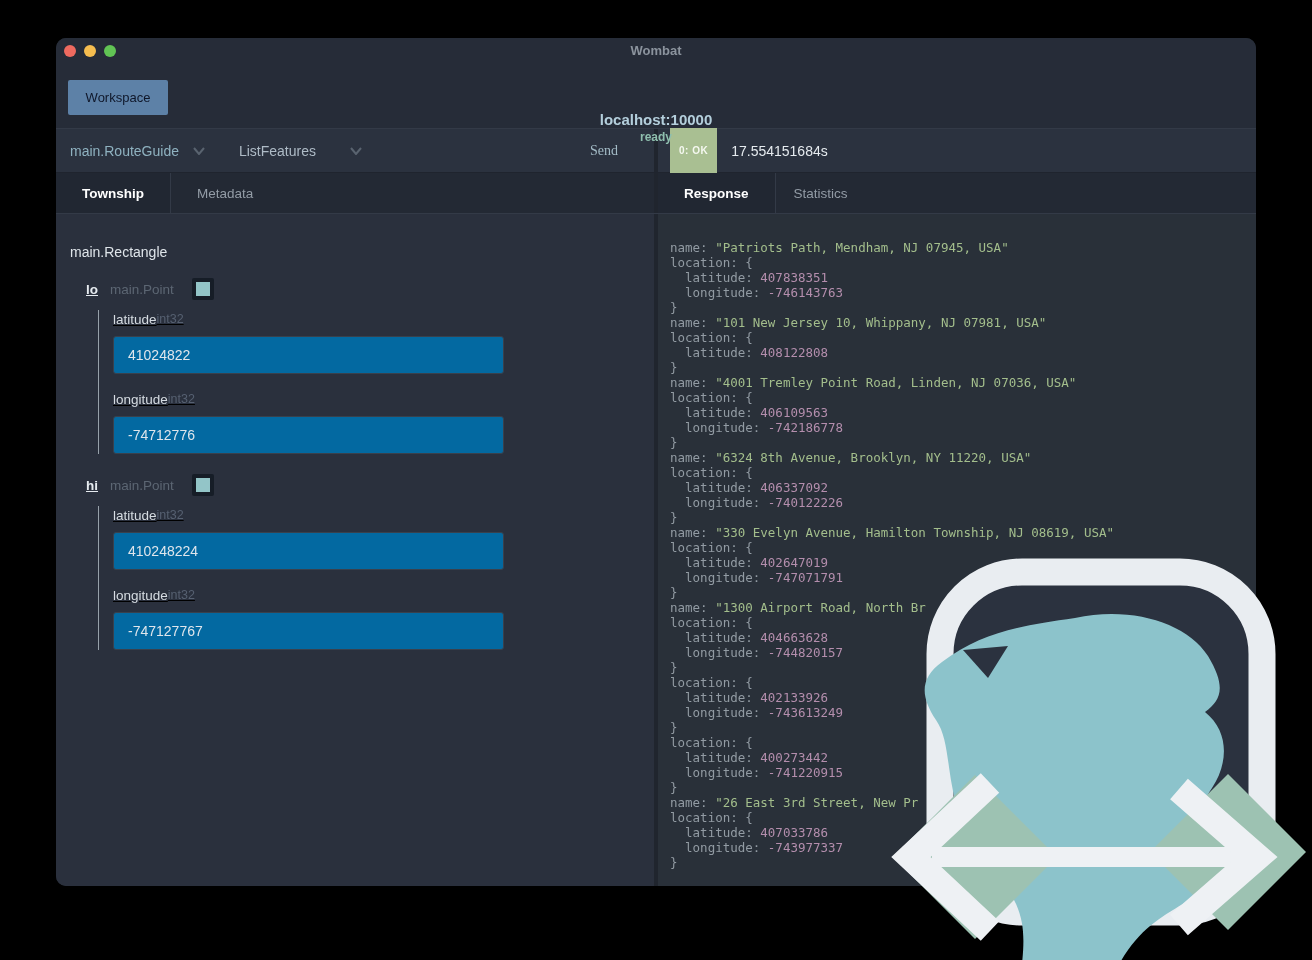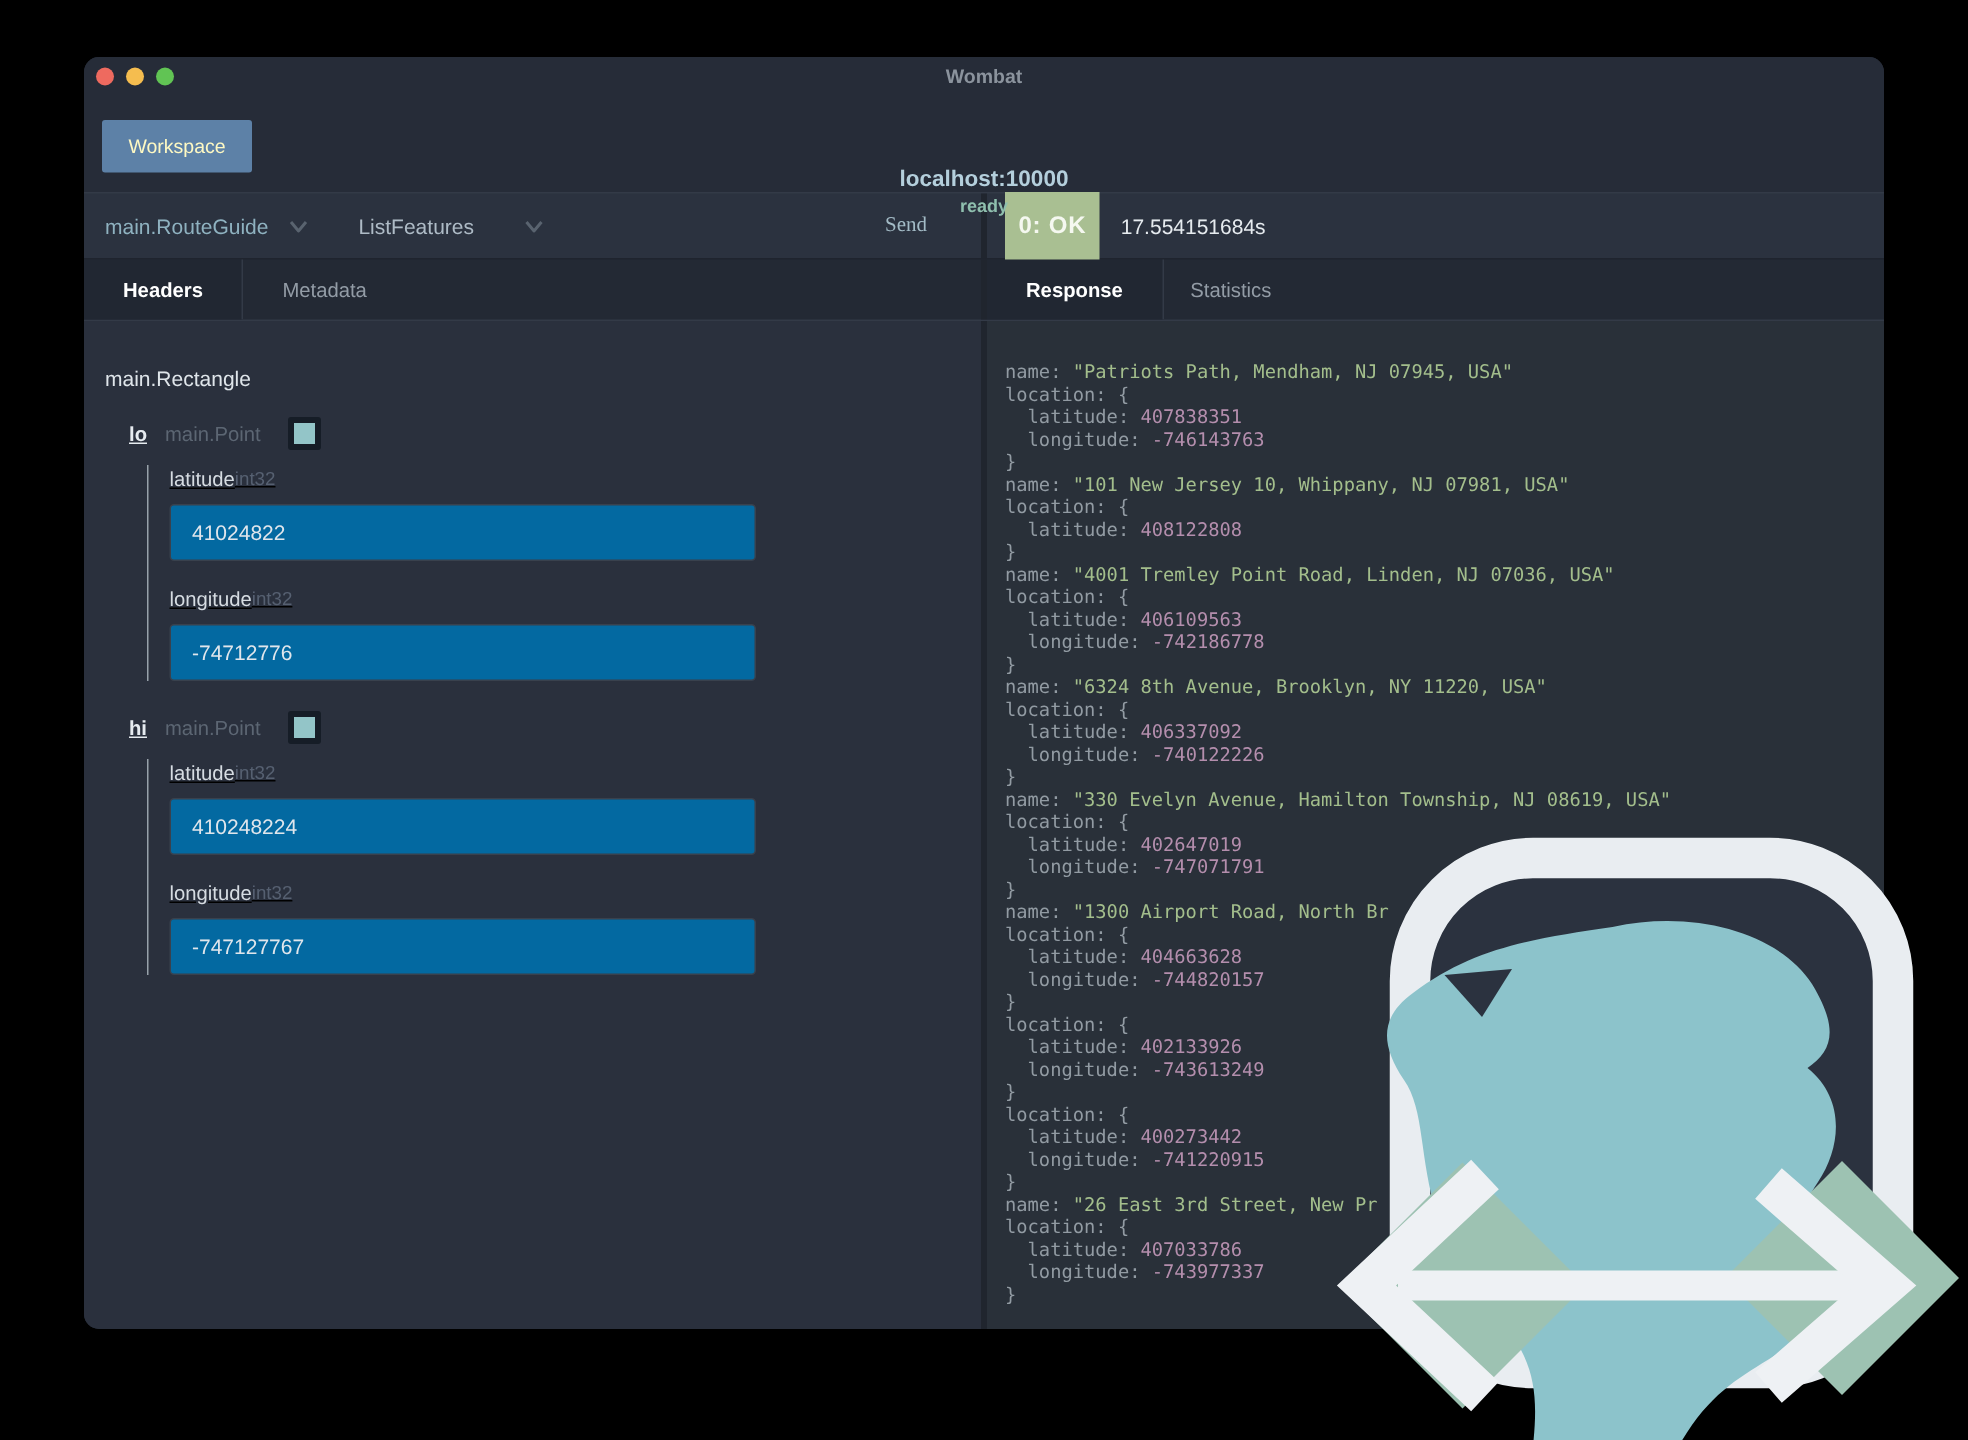--- a/index.html
+++ b/index.html
@@ -13,42 +13,42 @@
     box-shadow:0 18px 50px rgba(0,0,0,.7); }
 
   
   .titlebar { position:relative; height:90px; background:#262c38; }
   .traffic { position:absolute; top:7px; left:8px; display:flex; gap:8px; }
   .light { width:12px; height:12px; border-radius:50%; }
   .light.red { background:#ee6a5f; } .light.yellow { background:#f5bd4f; } .light.green { background:#61c454; }
   .win-title { position:absolute; top:5px; left:0; right:0; text-align:center;
     font-size:13px; font-weight:bold; color:#8b939d; }
   .workspace-btn { position:absolute; left:12px; top:42px; width:100px; height:35px;
-    background:#5d81a7; border:none; border-radius:2px; color:#fef9c3; font-size:13px;
+    background:#5d81a7; border:none; border-radius:2px; color:#0f172a; font-size:13px;
     font-family:inherit; cursor:pointer; }
   .host-line { position:absolute; top:73px; left:0; right:0; text-align:center;
     font-size:15px; font-weight:bold; color:#b4cfdc; }
   .ready-line { position:absolute; top:92px; left:0; right:0; text-align:center;
     font-size:12px; font-weight:bold; color:#8fbfae; }
 
   
   .toolbar-row { display:flex; height:44px; background:#2b323f;
     border-top:1px solid #333a47; }
   .toolbar-left { width:598px; display:flex; align-items:center; position:relative; }
   .toolbar-divider { width:4px; background:#20252e; }
   .toolbar-right { flex:1; display:flex; align-items:center; padding-left:12px; }
   .service-select { margin-left:14px; display:flex; align-items:center; gap:14px;
     color:#8fb2c0; font-size:14px; cursor:pointer; }
   .method-select { margin-left:34px; display:flex; align-items:center; gap:34px;
     color:#aebbc6; font-size:14px; cursor:pointer; }
   .chev { width:12px; height:8px; }
   .send-btn { position:absolute; right:36px; background:none; border:none;
     color:#a3bbc6; font-size:14px; font-family:Liberation Serif, serif; cursor:pointer; }
   .status-badge { display:inline-block; background:#a9bf92; color:#f5f8f0;
-    font-size:16px; font-weight:bold; letter-spacing:.5px; padding:22px 9px;
+    font-size:10px; font-weight:bold; letter-spacing:.5px; padding:22px 9px;
     border-radius:3px; }
   .duration { margin-left:14px; color:#e6ebef; font-size:14px; }
 
   
   .tab-row { display:flex; height:42px; background:#232934;
     border-top:1px solid #1f242e; border-bottom:1px solid #333a47; }
   .tab-left { width:598px; display:flex; }
   .tab-right { flex:1; display:flex; }
   .tab { display:flex; align-items:center; padding:0 26px; font-size:13.5px;
     color:#939ca6; cursor:pointer; }
@@ -132,21 +132,21 @@
       </div>
       <div class="toolbar-divider"></div>
       <div class="toolbar-right">
         <span class="status-badge">0: OK</span>
         <span class="duration">17.554151684s</span>
       </div>
     </div>
 
     <div class="tab-row">
       <div class="tab-left">
-        <div class="tab active">Headers</div>
+        <div class="tab active">Township</div>
         <div class="tab">Metadata</div>
       </div>
       <div class="toolbar-divider"></div>
       <div class="tab-right">
         <div class="tab active">Response</div>
         <div class="tab">Statistics</div>
       </div>
     </div>
 
     <div class="content">

